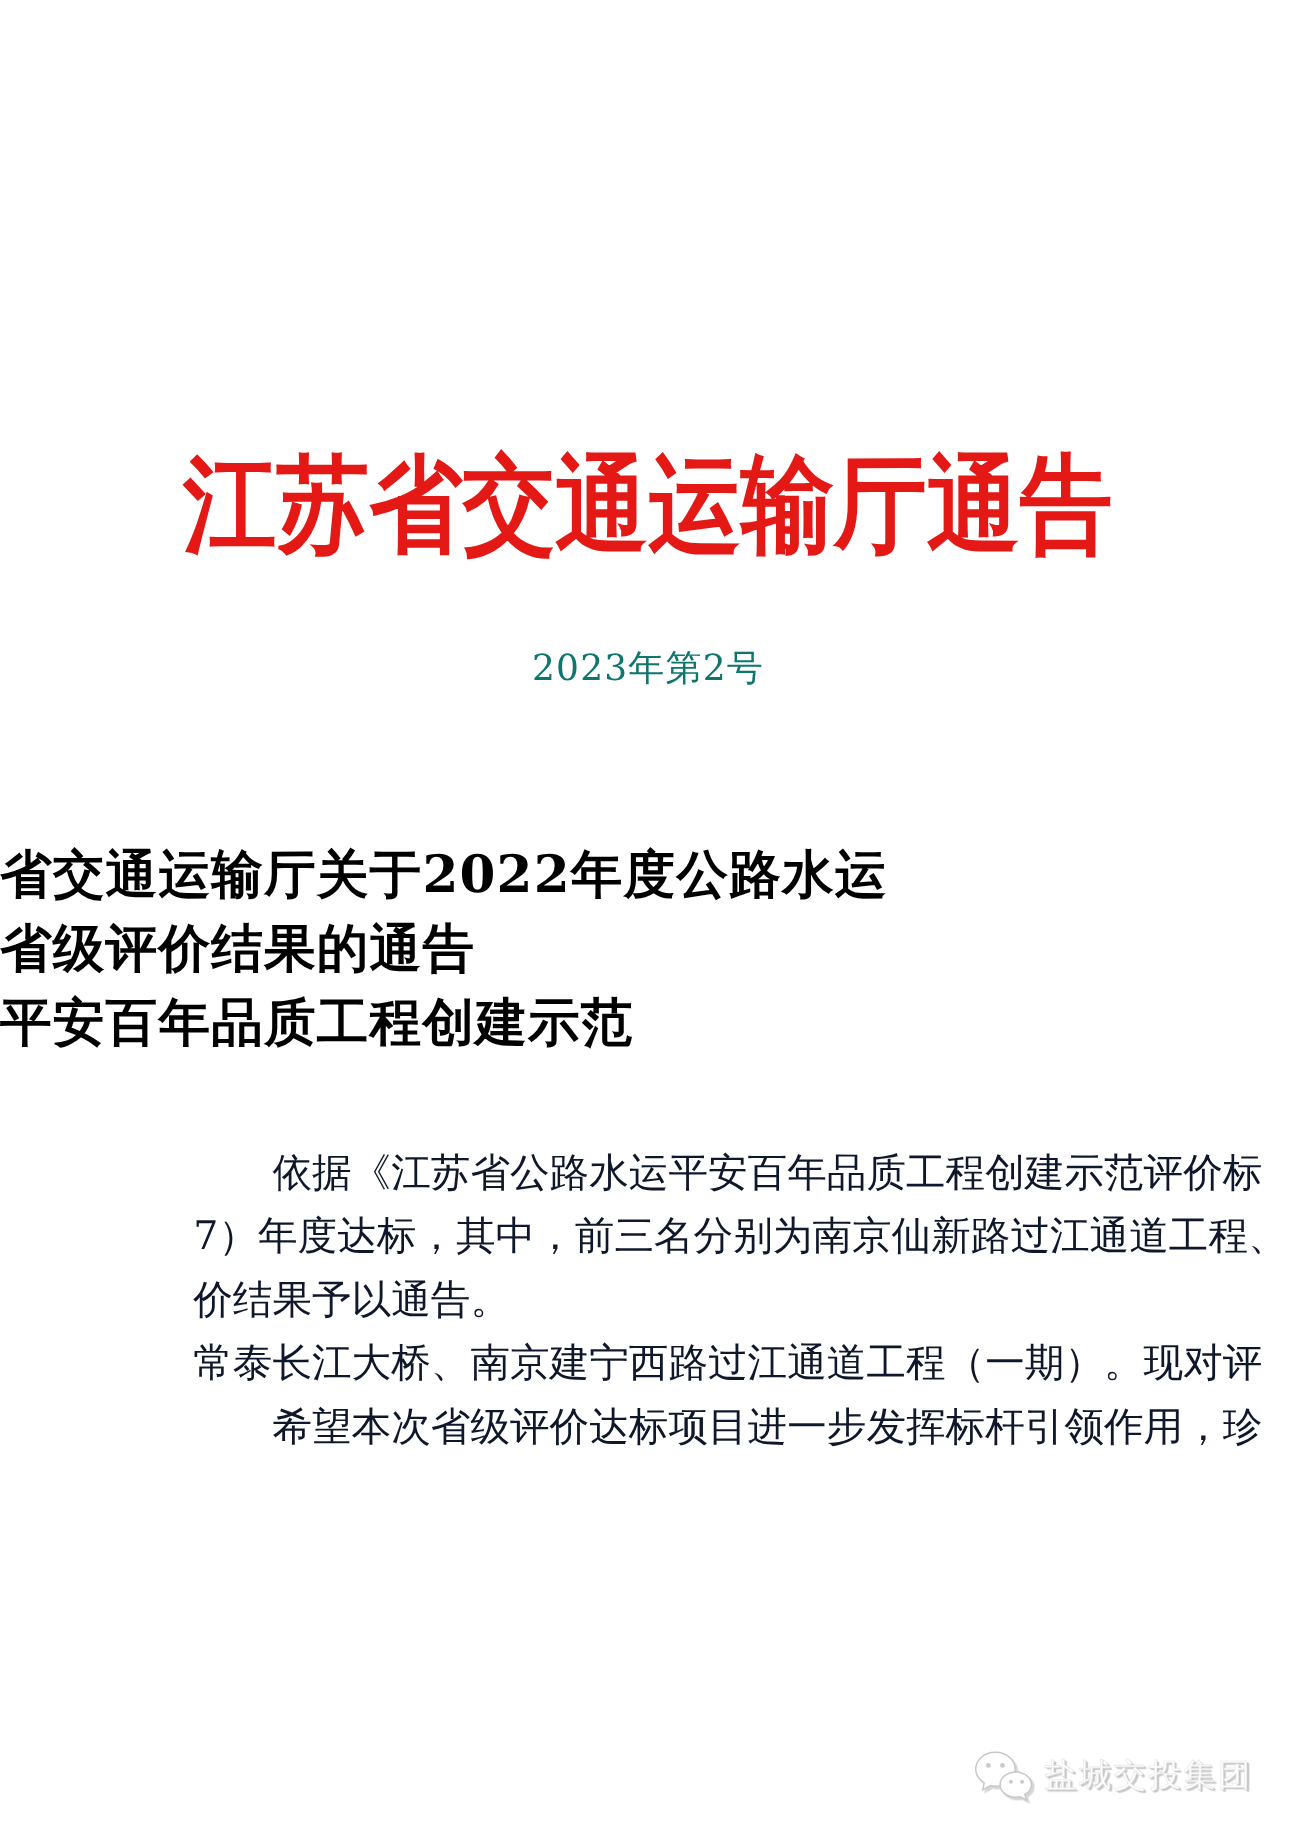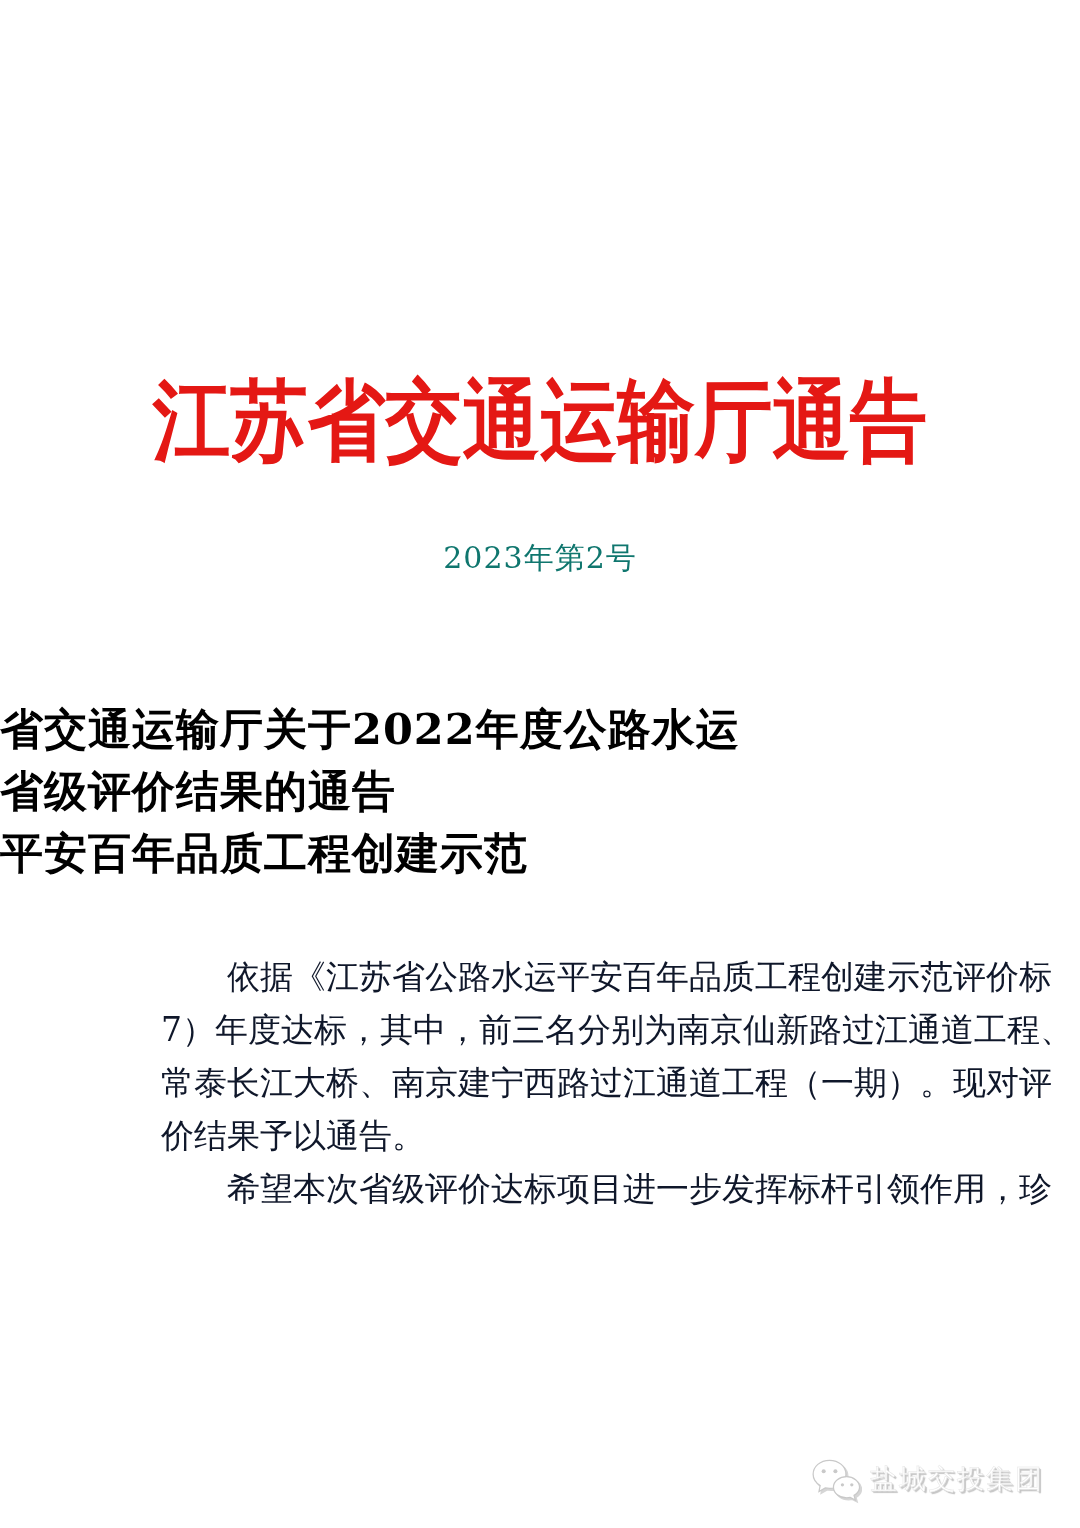--- a/index.html
+++ b/index.html
@@ -121,22 +121,22 @@
 
   <div class="notice-heading">
     <div>省交通运输厅关于2022年度公路水运</div>
     <div>省级评价结果的通告</div>
     <div>平安百年品质工程创建示范</div>
   </div>
 
   <div class="notice-body">
     <div class="body-line indent">依据《江苏省公路水运平安百年品质工程创建示范评价标</div>
     <div class="body-line">7）年度达标，其中，前三名分别为南京仙新路过江通道工程、</div>
+    <div class="body-line para-end">价结果予以通告。</div>
     <div class="body-line">常泰长江大桥、南京建宁西路过江通道工程（一期）。现对评</div>
-    <div class="body-line para-end">价结果予以通告。</div>
     <div class="body-line indent">希望本次省级评价达标项目进一步发挥标杆引领作用，珍</div>
   </div>
 
   <div class="watermark">
     <svg class="watermark-icon" viewBox="0 0 64 56" xmlns="http://www.w3.org/2000/svg">
       <g fill="#ffffff" stroke="#c9c9c9" stroke-width="1.6">
         <path d="M25 4 C13 4 4 12 4 22 c0 6 3.5 11 9 14.5 L11.5 44 l8 -4.5 c1.8 0.4 3.6 0.6 5.5 0.6 c12 0 21 -8 21 -18 S37 4 25 4 Z"></path>
         <path d="M47 25 c-9.4 0-17 6-17 13.5 S37.6 52 47 52 c1.5 0 3 -0.2 4.4 -0.5 L58 55 l-1.6 -6 c4.3 -2.5 7 -6.3 7 -10.5 C63.4 31 55.4 25 47 25 Z"></path>
       </g>
       <g fill="#c9c9c9" stroke="none">

